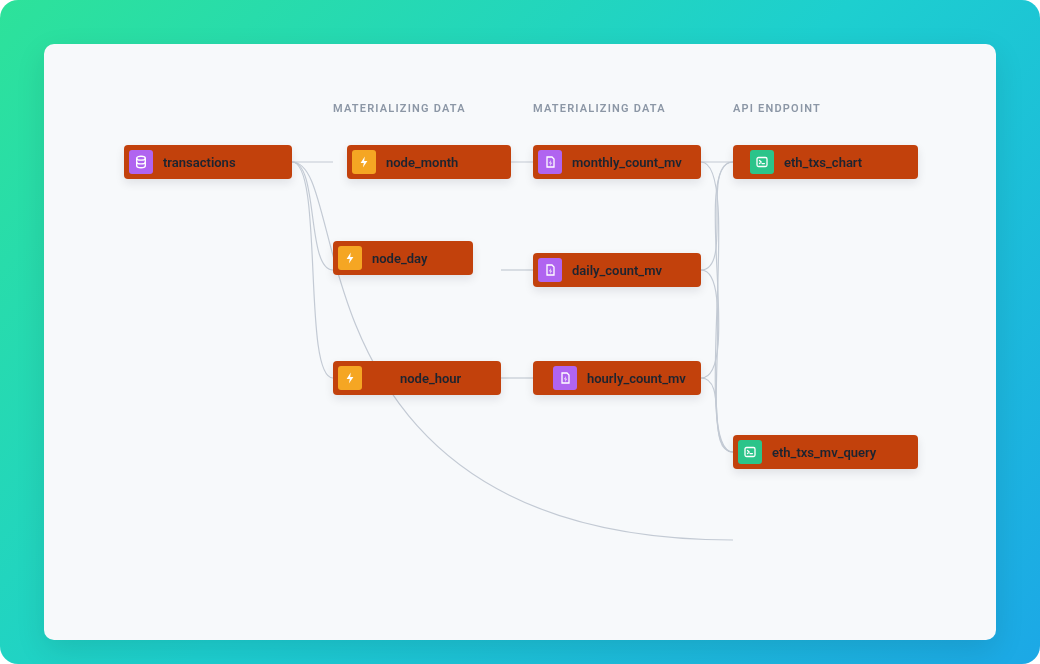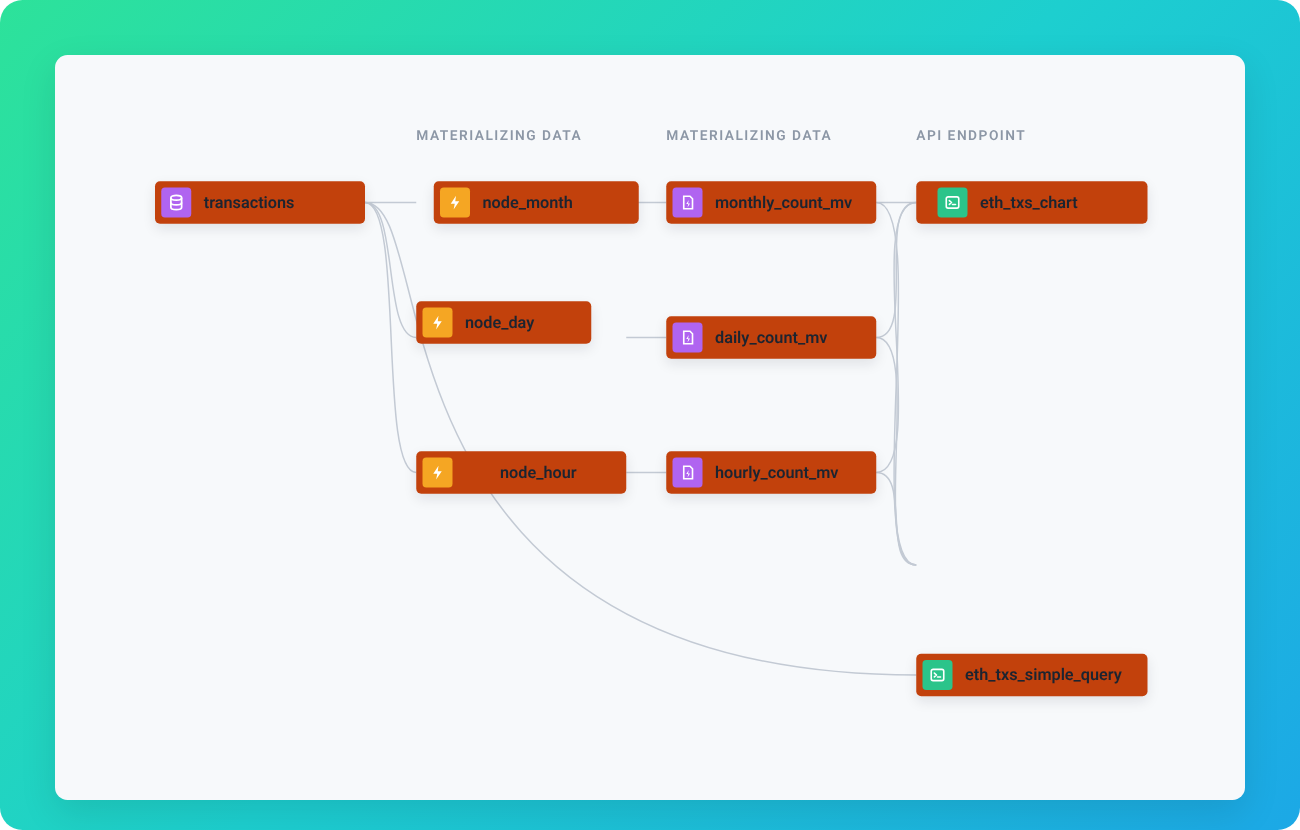--- a/index.html
+++ b/index.html
@@ -170,21 +170,21 @@
       <span class="icon icon-purple">
         <svg width="14" height="14" viewBox="0 0 14 14">
             <g fill="none" stroke="#fff" stroke-width="1.3">
               <path d="M4 2 H9 L11 4 V12 H4 Z"></path>
             </g>
             <path d="M8 5 L6 8.2 H7.6 L7 11 L9 7.8 H7.4 Z" fill="#fff"></path>
           </svg>
       </span>
       <span class="label">daily_count_mv</span>
     </div>
-    <div class="node" style="left:489px; top:317px; width:168px;">
+    <div class="node" style="left:489px; top:317px; width:168px;padding-left:15px;">
       <span class="icon icon-purple">
         <svg width="14" height="14" viewBox="0 0 14 14">
             <g fill="none" stroke="#fff" stroke-width="1.3">
               <path d="M4 2 H9 L11 4 V12 H4 Z"></path>
             </g>
             <path d="M8 5 L6 8.2 H7.6 L7 11 L9 7.8 H7.4 Z" fill="#fff"></path>
           </svg>
       </span>
       <span class="label">hourly_count_mv</span>
     </div>
@@ -192,25 +192,25 @@
     <div class="node" style="left:689px; top:101px; width:185px;padding-left:12px;">
       <span class="icon icon-green">
         <svg width="14" height="14" viewBox="0 0 14 14">
             <rect x="2" y="2.5" width="10" height="9" rx="1.5" fill="none" stroke="#fff" stroke-width="1.3"></rect>
             <path d="M4.5 5.5 L6.2 7 L4.5 8.5" fill="none" stroke="#fff" stroke-width="1.3" stroke-linecap="round" stroke-linejoin="round"></path>
             <line x1="7" y1="8.6" x2="9.4" y2="8.6" stroke="#fff" stroke-width="1.3" stroke-linecap="round"></line>
           </svg>
       </span>
       <span class="label">eth_txs_chart</span>
     </div>
-    <div class="node" style="left:689px; top:479px; width:185px;">
+    <div class="node" style="left:689px; top:391px; width:185px;">
       <span class="icon icon-green">
         <svg width="14" height="14" viewBox="0 0 14 14">
             <rect x="2" y="2.5" width="10" height="9" rx="1.5" fill="none" stroke="#fff" stroke-width="1.3"></rect>
             <path d="M4.5 5.5 L6.2 7 L4.5 8.5" fill="none" stroke="#fff" stroke-width="1.3" stroke-linecap="round" stroke-linejoin="round"></path>
             <line x1="7" y1="8.6" x2="9.4" y2="8.6" stroke="#fff" stroke-width="1.3" stroke-linecap="round"></line>
           </svg>
       </span>
-      <span class="label">eth_txs_simple_query</span>
+      <span class="label">eth_txs_mv_query</span>
     </div>
 
   </div>
 </div>
 
 </body></html>

